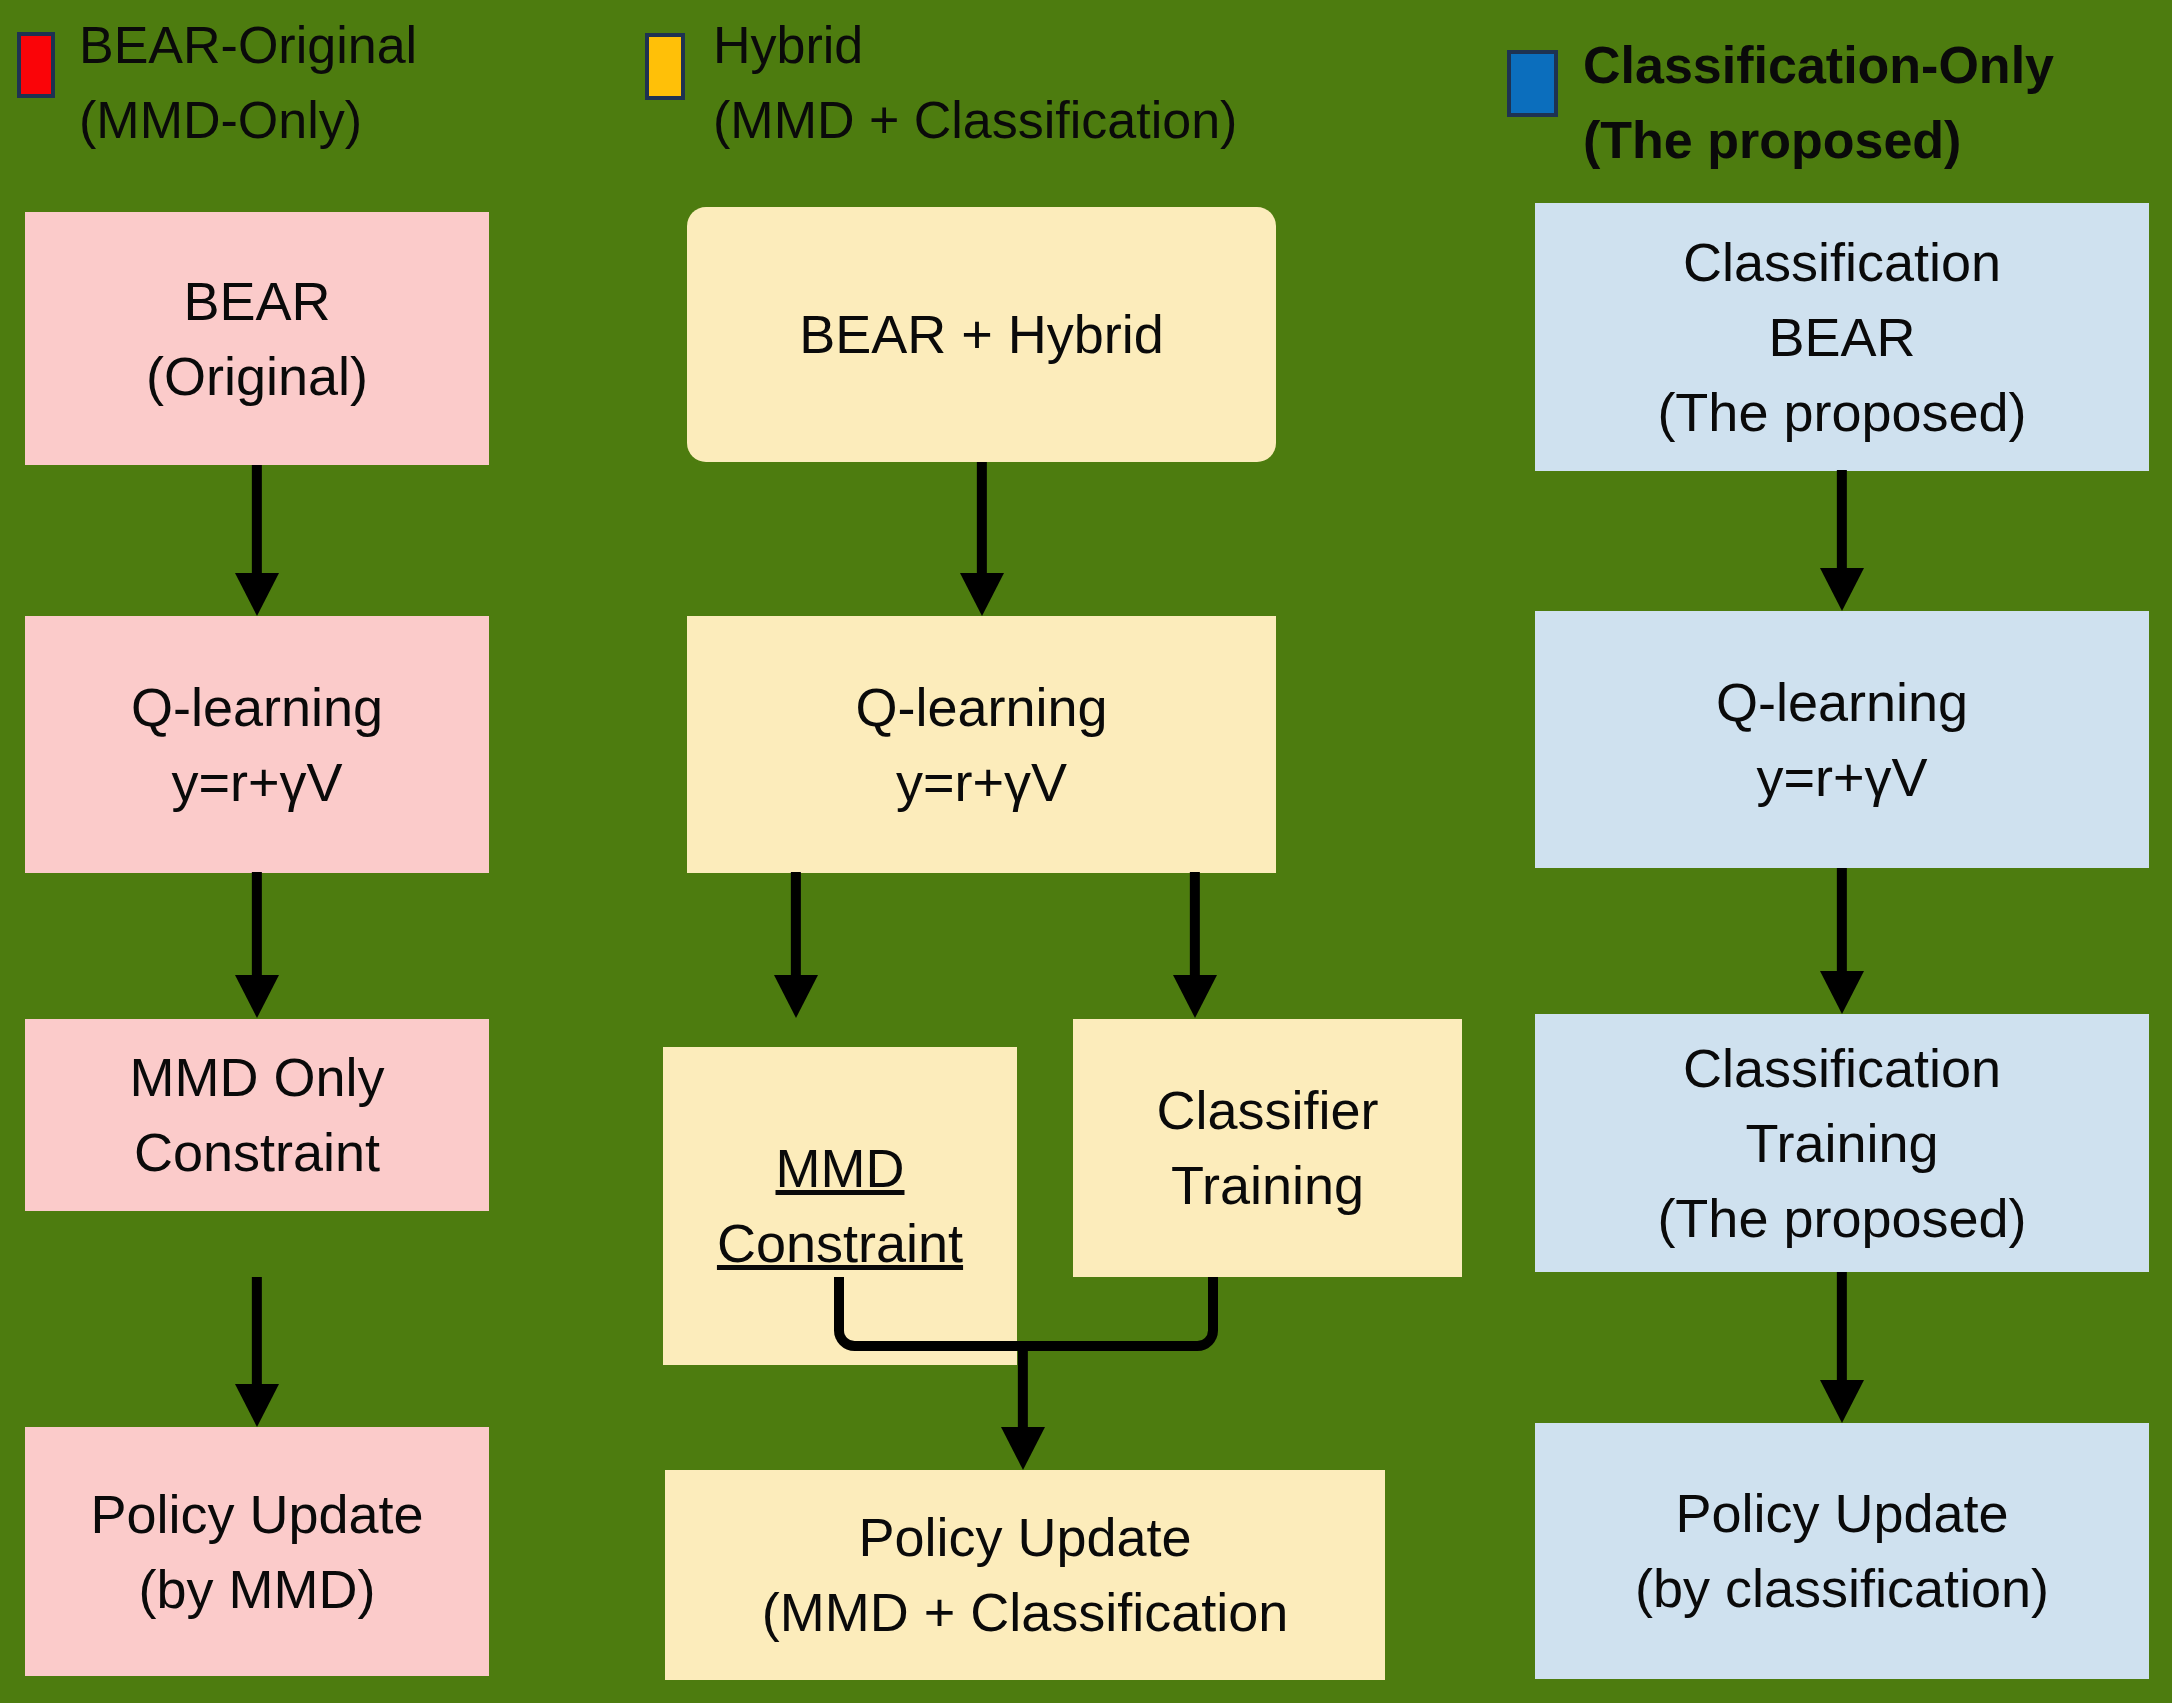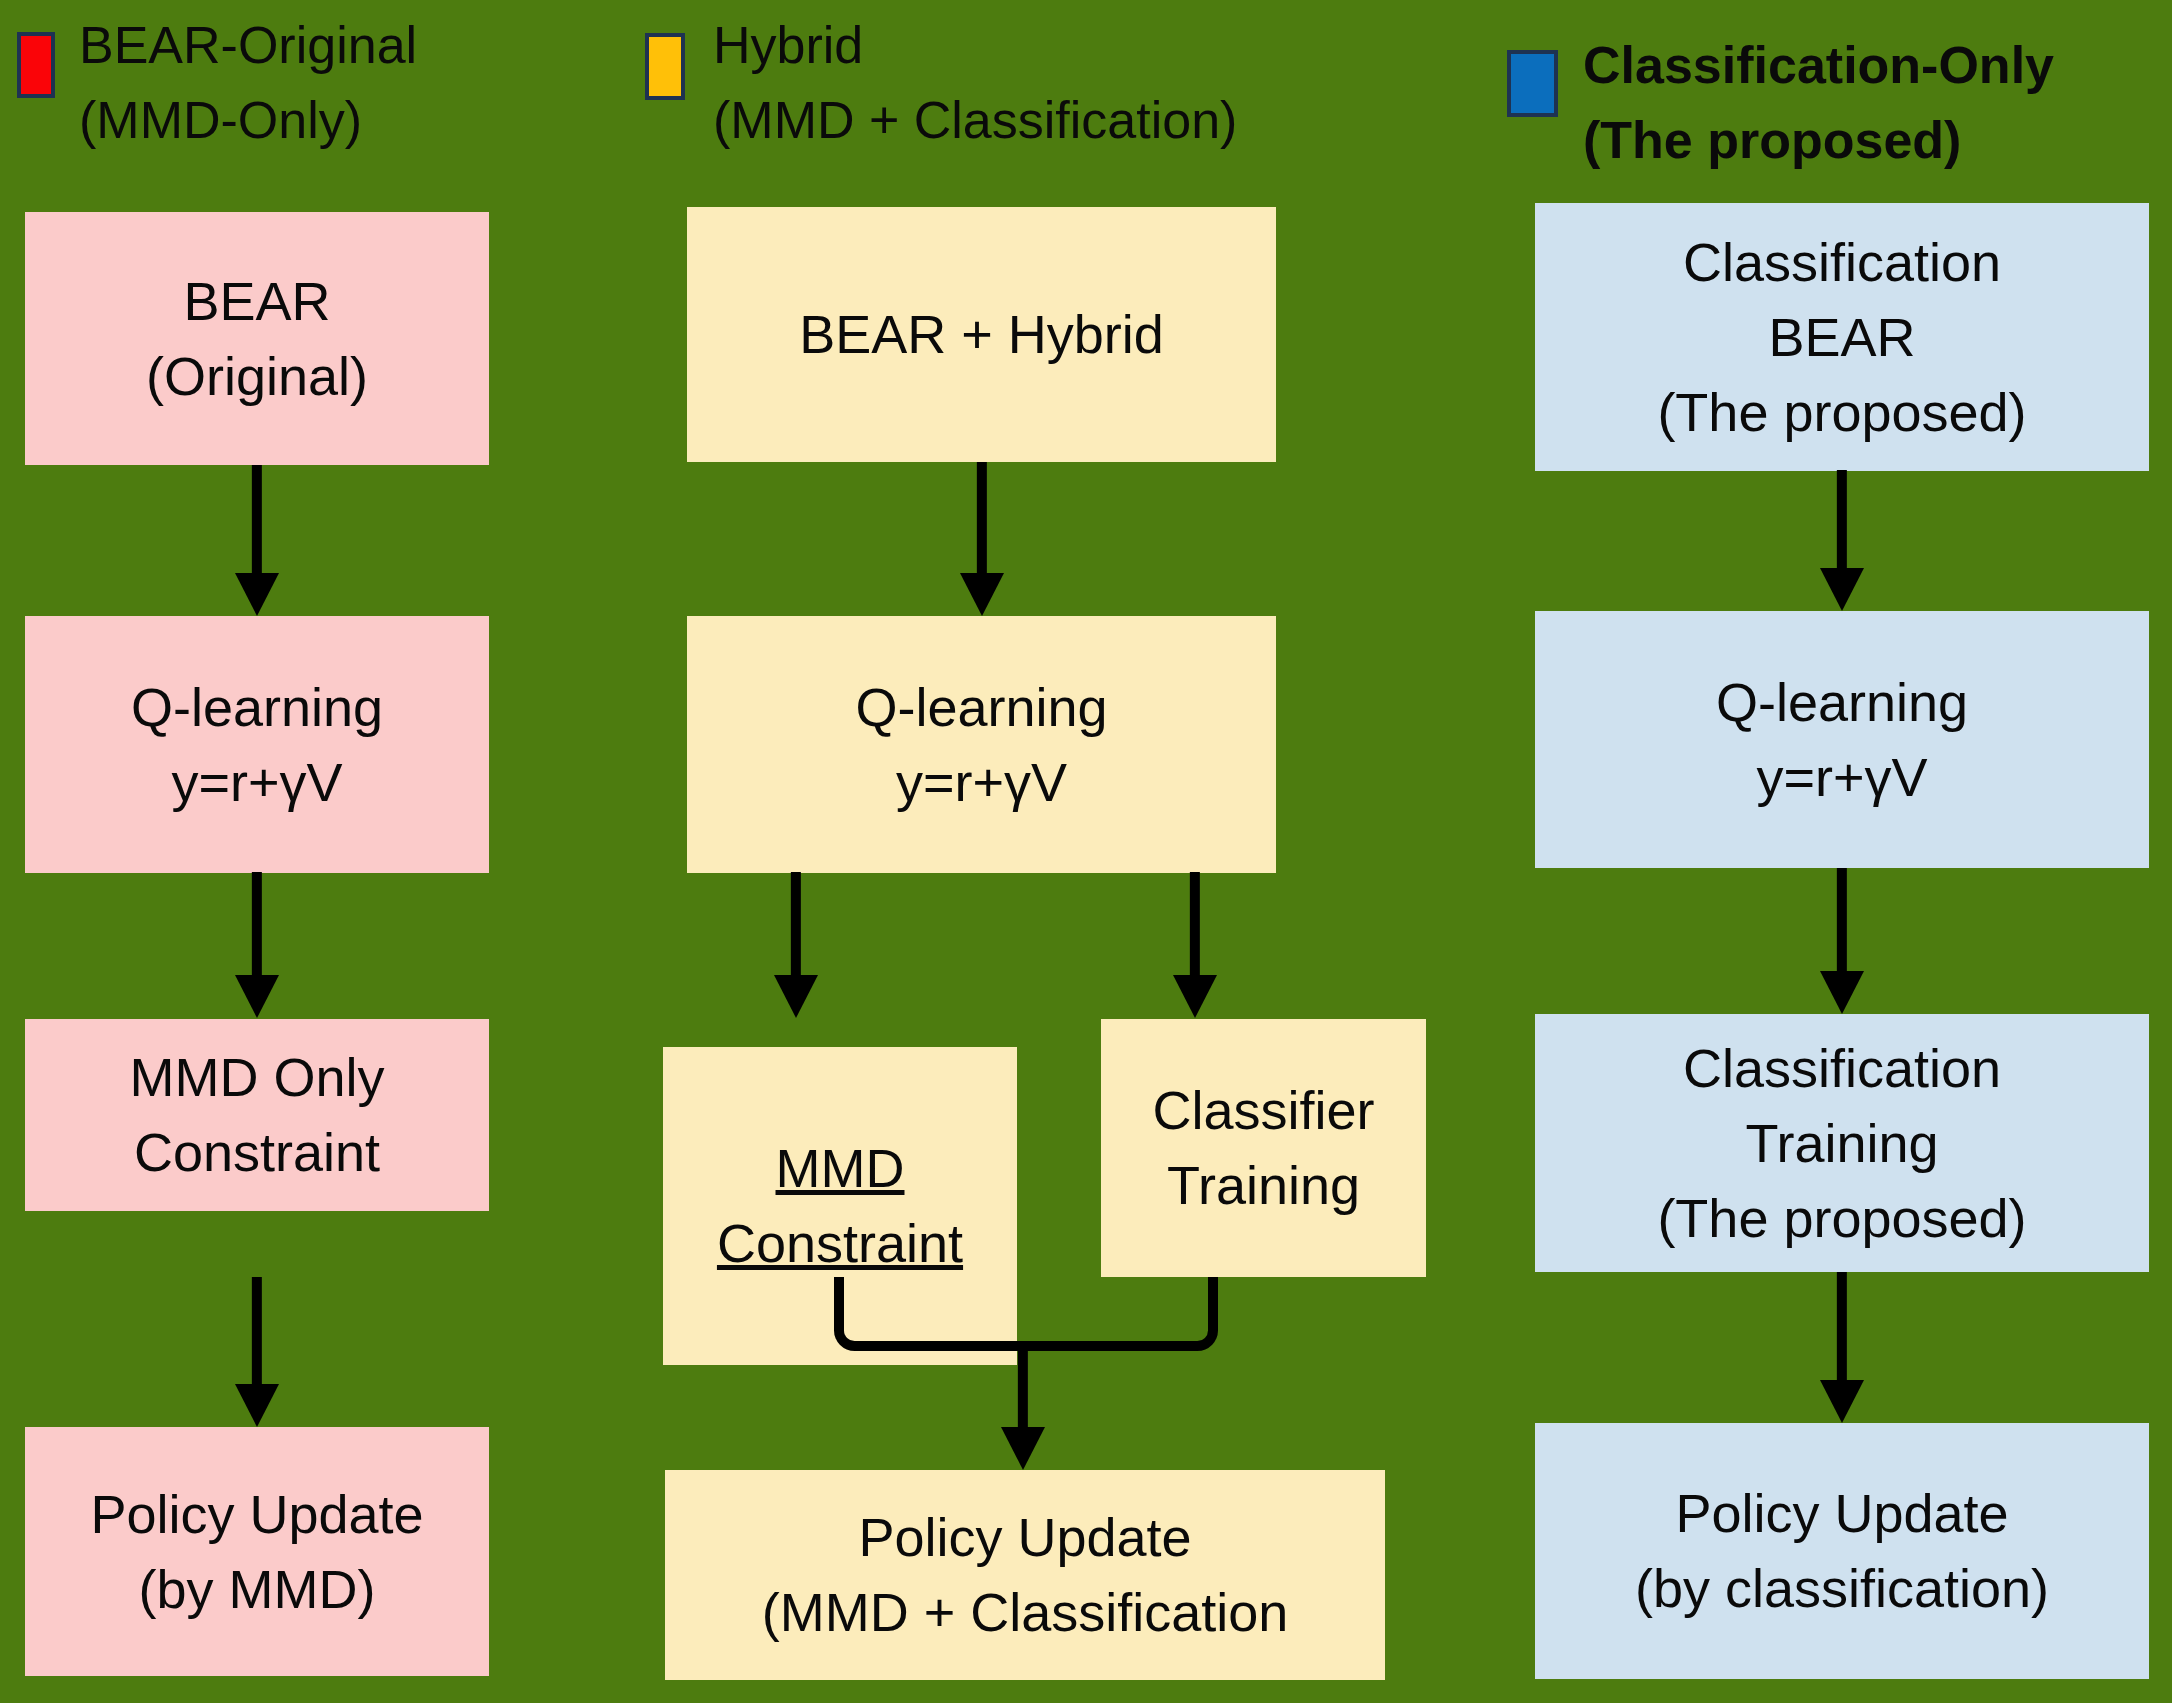--- a/index.html
+++ b/index.html
@@ -127,21 +127,21 @@
     <span>Policy Update</span>
     <span>(by MMD)</span>
   </div>
 
   <div class="legend-swatch swatch-gold" style="left:645px; top:33px; width:40px; height:67px;"></div>
   <div class="legend-text" style="left:713px; top:8px;">
     <span>Hybrid</span>
     <span>(MMD + Classification)</span>
   </div>
 
-  <div class="box yellow" style="left:687px; top:207px; width:589px; height:255px;">
+  <div class="box yellow" style="left:687px; top:207px; width:589px; height:255px;border-radius:19px;">
     <span>BEAR + Hybrid</span>
   </div>
 
   <div class="arrow" style="left:960px; top:462px; height:154px;">
     <div class="stem"></div>
     <div class="head"></div>
   </div>
 
   <div class="box yellow" style="left:687px; top:616px; width:589px; height:257px;">
     <span>Q-learning</span>
@@ -155,21 +155,21 @@
   <div class="arrow" style="left:1173px; top:872px; height:146px;">
     <div class="stem"></div>
     <div class="head"></div>
   </div>
 
   <div class="box yellow" style="left:663px; top:1047px; width:354px; height:318px;text-decoration:underline;">
     <span>MMD</span>
     <span>Constraint</span>
   </div>
 
-  <div class="box yellow" style="left:1101px; top:1019px; width:325px; height:258px;">
+  <div class="box yellow" style="left:1073px; top:1019px; width:389px; height:258px;">
     <span>Classifier</span>
     <span>Training</span>
   </div>
 
   <div class="bracket" style="left:834px; top:1277px; width:384px; height:74px;"></div>
 
   <div class="arrow" style="left:1001px; top:1346px; height:124px;">
     <div class="stem"></div>
     <div class="head"></div>
   </div>

